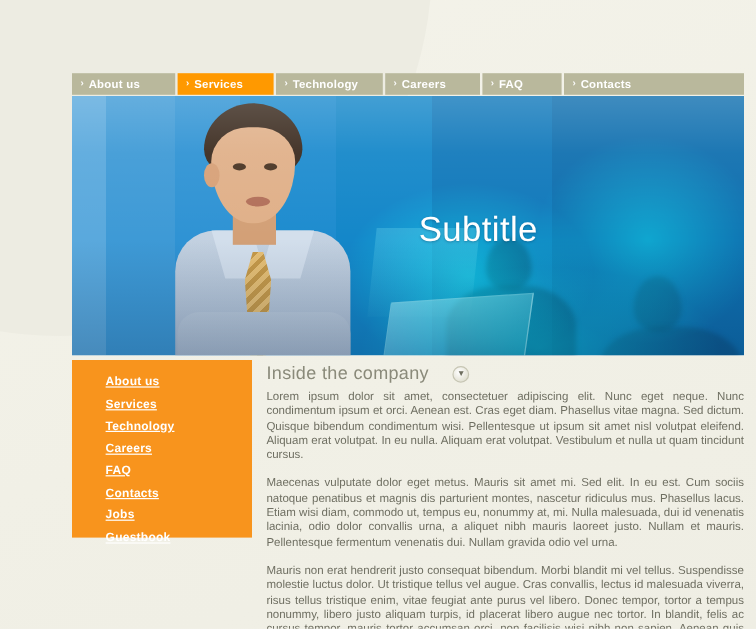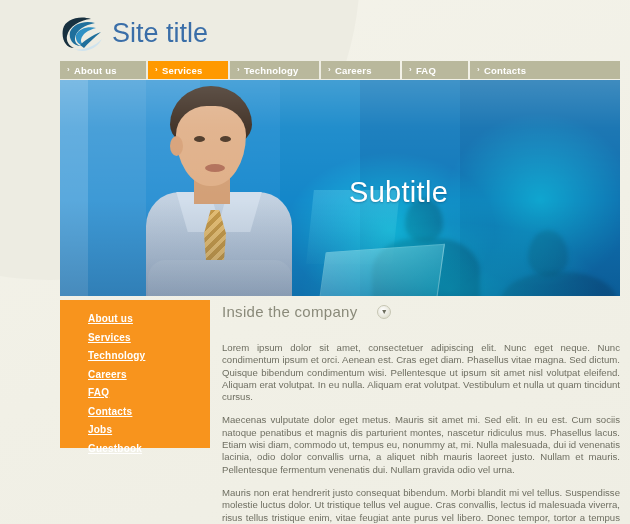--- a/index.html
+++ b/index.html
@@ -287,21 +287,21 @@
   .content {
     position: absolute;
     left: 222px; top: 303px;
     width: 398px;
   }
   .content-heading {
     font-size: 15px;
     color: #8a8a7a;
     font-weight: 400;
     letter-spacing: .3px;
-    margin: 0 0 22px 0;
+    margin: 0 0 5px 0;
     display: flex;
     align-items: center;
     gap: 20px;
   }
   .heading-badge {
     width: 14px; height: 14px;
     border-radius: 50%;
     background: radial-gradient(circle at 40% 35%, #ffffff, #e4e3d6 70%, #c9c8b8 100%);
     border: 1px solid #c6c5b3;
     display: inline-flex;
@@ -321,32 +321,20 @@
   }
 </style>
 </head>
 <body>
 
 <div class="bg-arc2"></div>
 <div class="bg-arc"></div>
 
 <div class="page">
 
-  <div class="header">
-    <span class="logo-mark">
-      <svg width="46" height="40" viewBox="0 0 46 40">
-        <path d="M3 14 C5 4, 20 0, 31 4 C20 5, 9 11, 7 21 C6 26, 9 31, 14 33 C6 33, 1 24, 3 14 Z" fill="#18303f"></path>
-        <path d="M10 17 C13 8, 26 5, 35 8 C25 10, 16 15, 15 23 C14.5 27, 17 30, 21 31 C13 31, 8.5 24, 10 17 Z" fill="#1f6f9c"></path>
-        <path d="M16 20 C19 13, 29 11, 36 13 C28 15, 22 19, 21 25 C20.7 28, 23 30, 26 30.5 C19 31, 15 26, 16 20 Z" fill="#2f90c4"></path>
-        <path d="M20 30 C24 26, 32 20, 41 17 C34 23, 28 28, 24 33 Z" fill="#1f6f9c"></path>
-        <path d="M14 34 C22 36, 34 32, 42 24 C37 34, 24 39, 14 34 Z" fill="#cfe3ee"></path>
-      </svg>
-    </span>
-    <span class="logo-title">Site title</span>
-  </div>
 
   <div class="navbar">
     <div class="nav-item">
       <span class="arrow">›</span>
       <span>About us</span>
     </div>
     <div class="nav-item active">
       <span class="arrow">›</span>
       <span>Services</span>
     </div>

